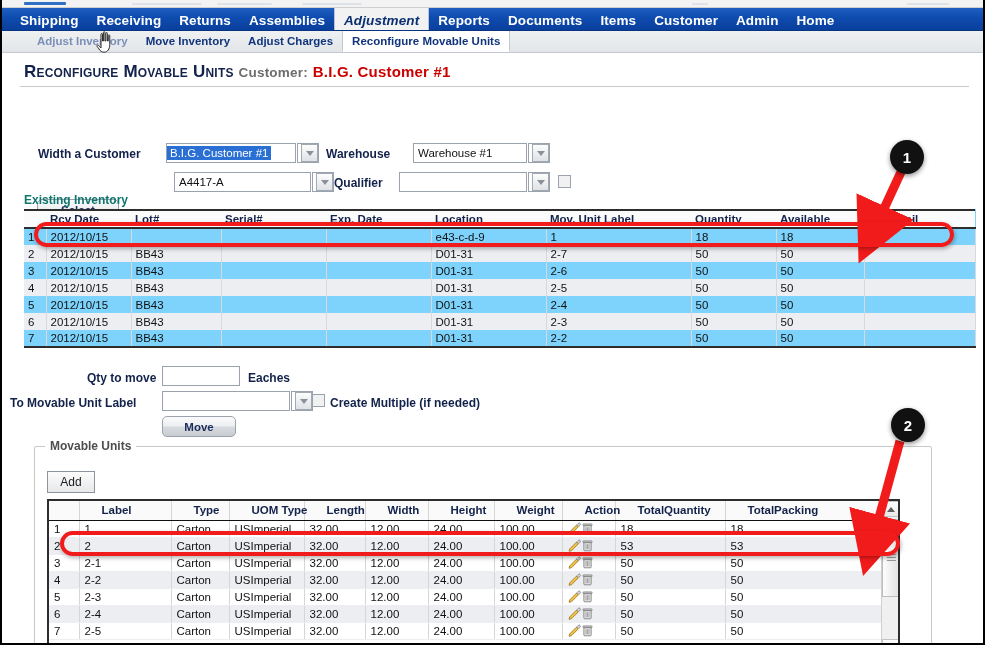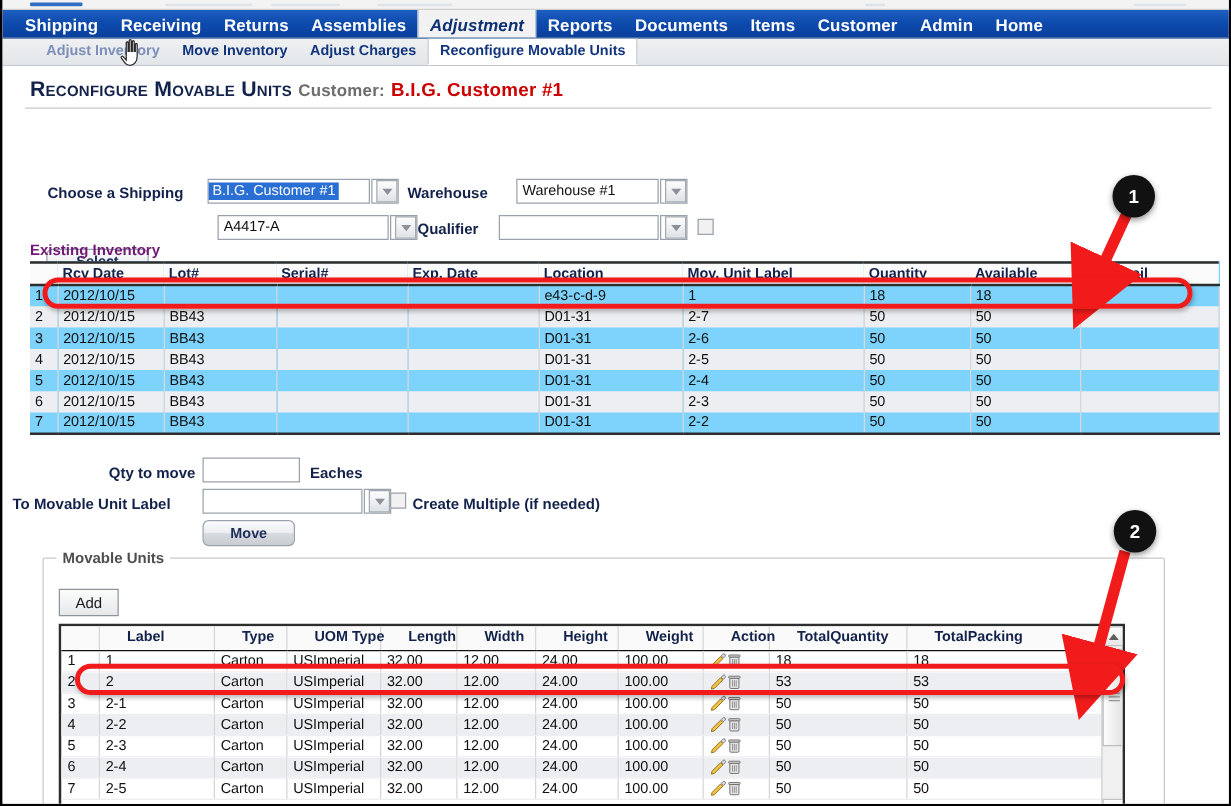--- a/index.html
+++ b/index.html
@@ -173,21 +173,21 @@
     border-radius: 5px;
     background: linear-gradient(to bottom,#fbfbfc 0%,#eceef0 48%,#d7dade 52%,#c9ccd1 100%);
     font-size: 11.5px; color: #1c2d5c; font-weight: bold;
     display: flex; align-items: center; justify-content: center;
     cursor: pointer;
   }
 
   
   .grid-caption {
     position: absolute;
-    font-size: 12px; font-weight: bold; color: #701a75;
+    font-size: 12px; font-weight: bold; color: #0f766e;
   }
   table.grid {
     position: absolute;
     border-collapse: collapse;
     font-size: 11.5px;
     background: #7dd3fc;
     table-layout: fixed;
   }
   table.grid th {
     color: #13224b; font-weight: bold; text-align: left;
@@ -353,21 +353,21 @@
 
     <div class="page-title">
       <span>Reconfigure Movable Units</span>
       <span class="lbl">Customer:</span>
       <span class="cust">B.I.G. Customer #1</span>
     </div>
     <div class="title-rule"></div>
 
     <div class="formarea">
 
-      <div class="flabel" style="left:22px; top:46px;">Choose a Shipping</div>
+      <div class="flabel" style="left:22px; top:46px;">Width a Customer</div>
       <div class="combo" style="left:150px; top:42px; width:130px;">
         <span class="val sel">B.I.G. Customer #1</span>
       </div>
       <div class="combo" style="left:281px; top:42px; width:22px;">
         <span class="arrow"></span>
       </div>
 
       <div class="flabel" style="left:310px; top:46px;">Warehouse</div>
       <div class="combo" style="left:397px; top:42px; width:114px;">
         <span class="val">Warehouse #1</span>

